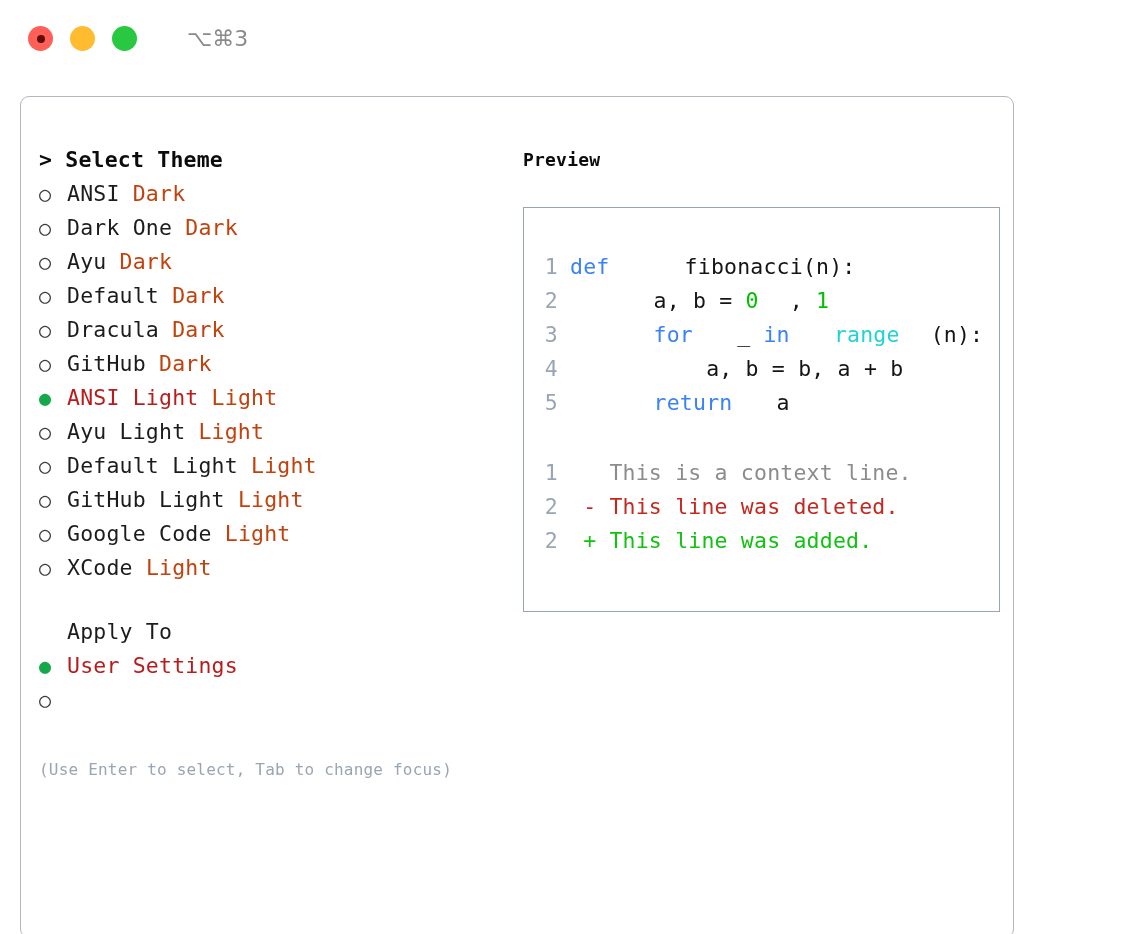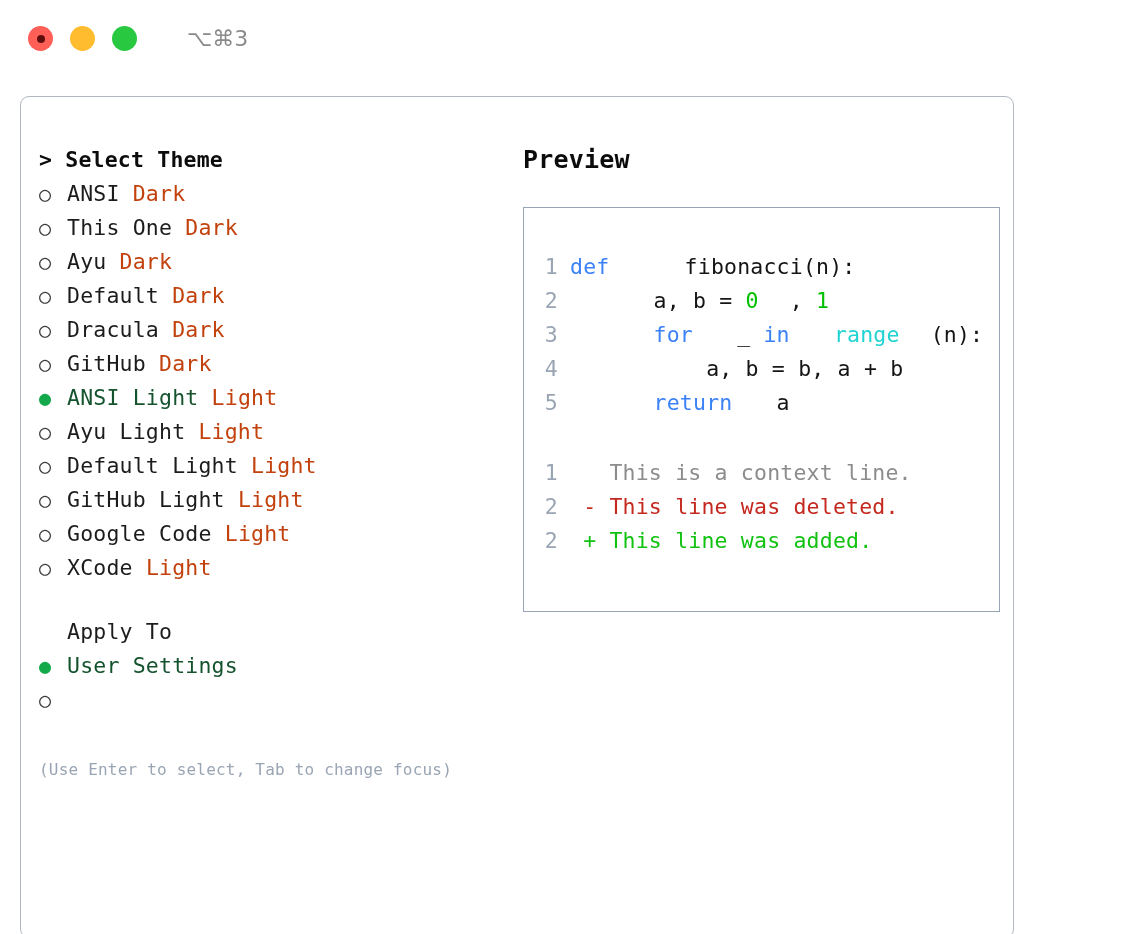--- a/index.html
+++ b/index.html
@@ -82,39 +82,39 @@
     letter-spacing: 0.2px;
   }
   .bullet {
     width: 28px;
     flex: none;
     color: #3b3b3b;
     font-size: 20px;
   }
   .opt-row.selected .bullet { color: #13a84a; }
   .opt-name { color: #1c1c1c; }
-  .opt-row.selected .opt-name { color: #14532d; }
+  .opt-row.selected .opt-name { color: #b91c1c; }
   .opt-variant { color: #c2410c; }
 
   .spacer-sm { height: 30px; }
   .spacer-md { height: 36px; }
 
   .hint {
     font-size: 16px;
     line-height: 34px;
     color: #9aa5b4;
     width: 420px;
     letter-spacing: 0.2px;
   }
 
   
   .right-pane { flex: 1; padding-left: 19px; }
 
   .preview-title {
-    font-size: 25px;
+    font-size: 18px;
     font-weight: bold;
     color: #0c0c0c;
     line-height: 34px;
     letter-spacing: 0.2px;
   }
 
   .preview-box {
     margin-top: 30px;
     width: 477px;
     height: 405px;
@@ -163,21 +163,21 @@
 
 <div class="card">
   <div class="card-inner">
 
     <div class="left-pane">
 
       <div class="section-header">&gt; Select Theme</div>
 
       <div id="theme-list">
           <div class="opt-row"><span class="bullet">○</span><span class="opt-name">ANSI</span><span class="opt-variant"> Dark</span></div>
-          <div class="opt-row"><span class="bullet">○</span><span class="opt-name">This One</span><span class="opt-variant"> Dark</span></div>
+          <div class="opt-row"><span class="bullet">○</span><span class="opt-name">Dark One</span><span class="opt-variant"> Dark</span></div>
           <div class="opt-row"><span class="bullet">○</span><span class="opt-name">Ayu</span><span class="opt-variant"> Dark</span></div>
           <div class="opt-row"><span class="bullet">○</span><span class="opt-name">Default</span><span class="opt-variant"> Dark</span></div>
           <div class="opt-row"><span class="bullet">○</span><span class="opt-name">Dracula</span><span class="opt-variant"> Dark</span></div>
           <div class="opt-row"><span class="bullet">○</span><span class="opt-name">GitHub</span><span class="opt-variant"> Dark</span></div>
           <div class="opt-row selected"><span class="bullet">●</span><span class="opt-name">ANSI Light</span><span class="opt-variant"> Light</span></div>
           <div class="opt-row"><span class="bullet">○</span><span class="opt-name">Ayu Light</span><span class="opt-variant"> Light</span></div>
           <div class="opt-row"><span class="bullet">○</span><span class="opt-name">Default Light</span><span class="opt-variant"> Light</span></div>
           <div class="opt-row"><span class="bullet">○</span><span class="opt-name">GitHub Light</span><span class="opt-variant"> Light</span></div>
           <div class="opt-row"><span class="bullet">○</span><span class="opt-name">Google Code</span><span class="opt-variant"> Light</span></div>
           <div class="opt-row"><span class="bullet">○</span><span class="opt-name">XCode</span><span class="opt-variant"> Light</span></div>

